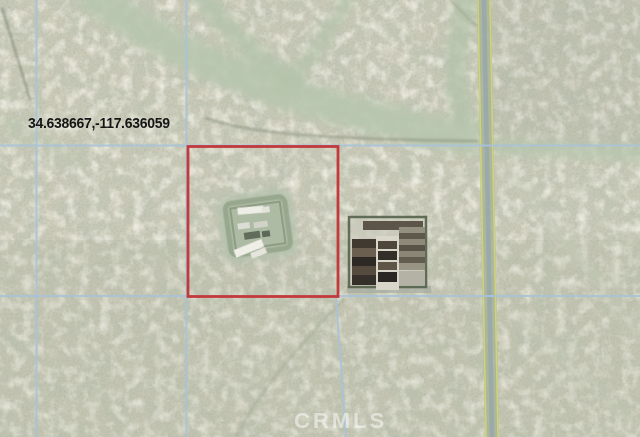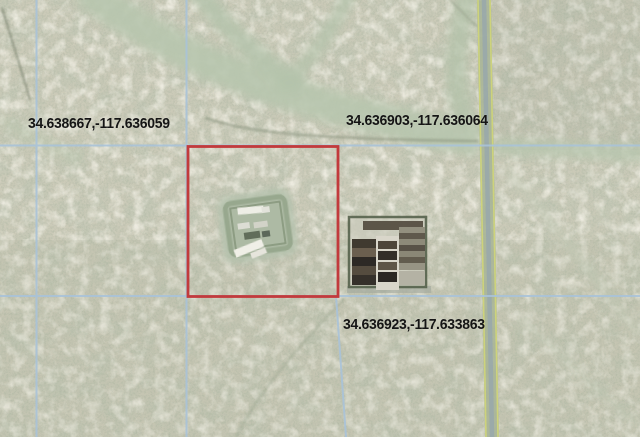--- a/index.html
+++ b/index.html
@@ -155,19 +155,18 @@
       <line x1="336" y1="296" x2="346" y2="437"></line>
       <line x1="0" y1="145.5" x2="640" y2="145.5"></line>
       <line x1="0" y1="296" x2="640" y2="296"></line>
     </g>
 
     <rect x="188" y="146.5" width="150" height="150" fill="none" stroke="#c23a3c" stroke-width="2.8"></rect>
   </svg>
 
   <div class="coord-label" style="left:28px;top:115px">34.638667,-117.636059</div>
 
-  <div class="coord-label" style="left:346px;top:112px">34.636903,-117.636064</div>
 
 
-  <div class="coord-label" style="left:343px;top:316px">34.636923,-117.633863</div>
 
+  <div class="watermark">CRMLS</div>
 
 </div>
 
 </body></html>

